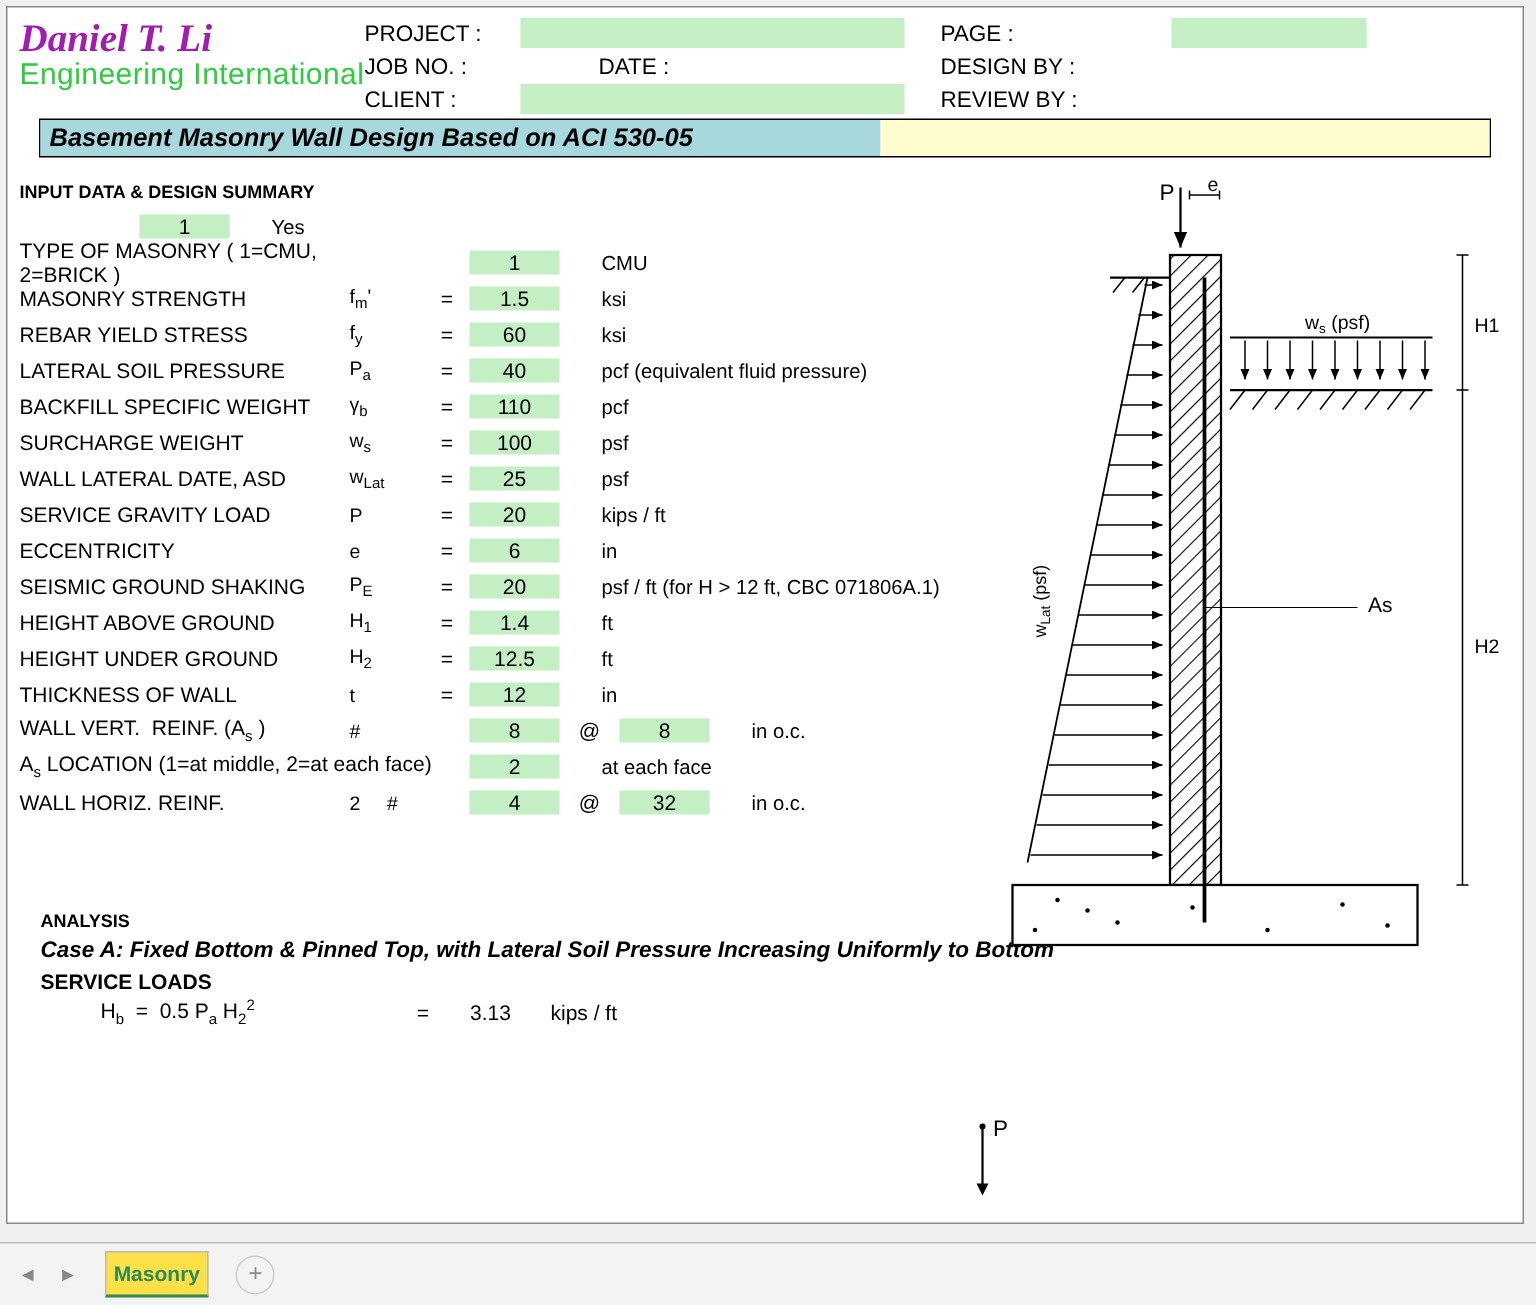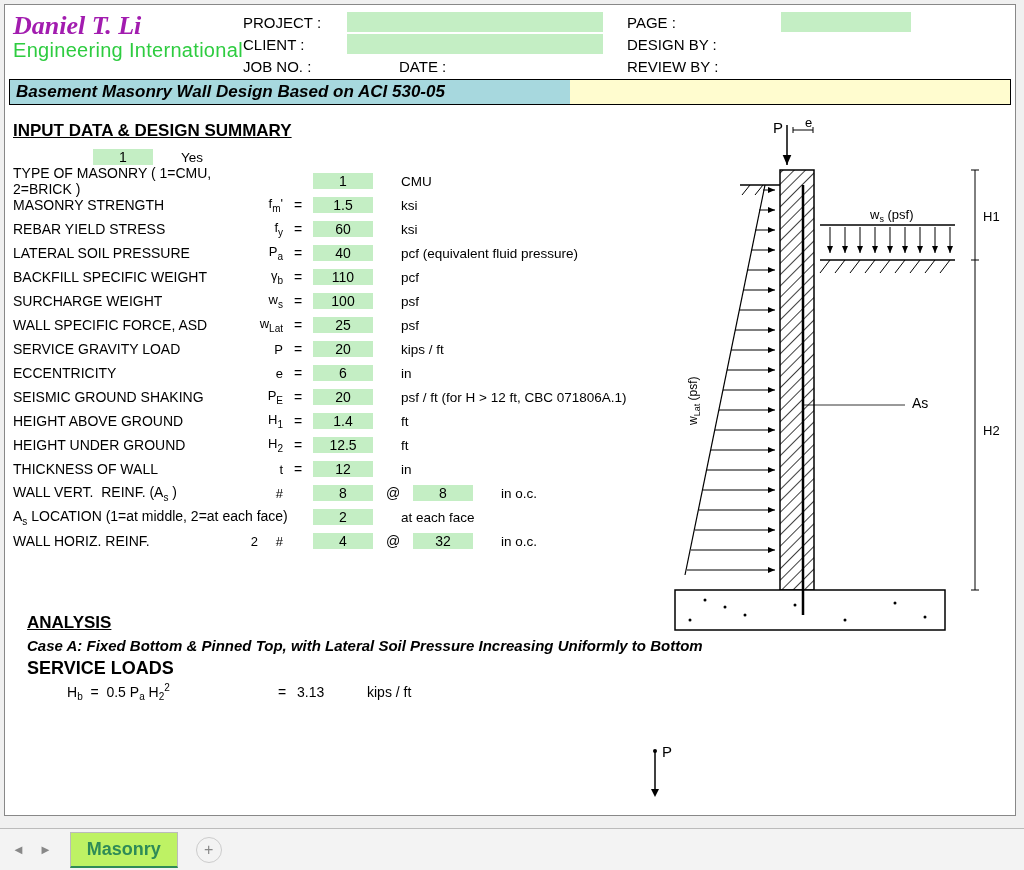--- a/index.html
+++ b/index.html
@@ -9,48 +9,48 @@
 .logo { width:230px; }
 .logo .name { font-family:"Times New Roman",serif; font-style:italic; font-weight:bold; font-size:26px; color:#a21caf; }
 .logo .sub { font-family:Arial,sans-serif; font-size:20px; color:#2ecc40; letter-spacing:0.3px; margin-top:-2px; }
 .meta { flex:1; display:flex; }
 .meta-col-l { width:360px; }
 .meta-col-r { width:380px; margin-left:auto; }
 .meta-row { display:flex; align-items:center; height:22px; font-size:15px; }
 .meta-lbl { width:100px; padding-right:4px; }
 .meta-row .cell { flex:1; height:20px; margin-left:4px; }
 .meta-row .cell.green { background:#c4eec4; }
-.title-bar { display:flex; border:1px solid #000; margin:0 4px; height:26px; align-items:center; }
+.title-bar { display:flex; border:1px solid #000; margin:0 21px; height:26px; align-items:center; }
 .title-blue { background:#a7d8de; flex:0 0 560px; height:100%; display:flex; align-items:center; font-weight:bold; font-size:17px; padding-left:6px; font-style:italic; }
 .title-yellow { background:#fffccf; flex:1; height:100%; }
 .content { padding:10px 8px 0 8px; display:flex; position:relative; }
 .left { width:640px; }
-.h2 { font-weight:bold; font-size:17px; margin:6px 0 4px 0;text-decoration:underline; }
+.h2 { font-weight:bold; font-size:12px; margin:6px 0 4px 0; }
 .row { display:flex; align-items:center; height:24px; font-size:14px; }
 .row .desc { width:220px; }
-.row .sym { width:50px; text-align:right; font-size:13px; }
+.row .sym { width:50px; text-align:left; font-size:13px; }
 .row .eq { width:30px; text-align:center; }
 .row .val { width:60px; text-align:center; background:#c4eec4; }
 .row .unit { padding-left:28px; flex:1; font-size:13.5px; }
 .row .at { width:40px; text-align:center; }
 .row .val2 { width:60px; text-align:center; background:#c4eec4; }
 .adeq { font-weight:bold; text-align:center; width:420px; margin:30px 0 0 60px; font-size:14px; }
 .diagram { position:absolute; right:10px; top:10px; width:360px; }
 .analysis { padding:0 22px; margin-top:60px; }
 .case { font-weight:bold; font-style:italic; font-size:15px; margin:4px 0; }
-.service { font-weight:bold; font-size:18px; margin:2px 0; }
+.service { font-weight:bold; font-size:14px; margin:2px 0; }
 .formula-row { display:flex; align-items:center; height:22px; padding-left:40px; font-size:14px; }
 .formula-row .f-lhs { width:200px; }
 .formula-row .f-eq { width:30px; text-align:center; }
-.formula-row .f-val { width:60px; }
+.formula-row .f-val { width:60px; text-align:center; }
 .formula-row .f-unit { padding-left:10px; }
 .tabs { position:absolute; bottom:0; left:0; right:0; height:42px; background:#f3f3f3; border-top:1px solid #bbb; display:flex; align-items:center; }
 .tab-arrows { display:flex; padding:0 8px; gap:6px; color:#888; }
 .tab-arrows span { cursor:pointer; padding:2px 4px; font-size:13px; }
-.tab { padding:6px 16px; background:#bef264; border:1px solid #bbb; border-bottom:2px solid #2e8b57; color:#2e8b57; font-weight:bold; font-size:18px; margin-left:6px; cursor:pointer; }
+.tab { padding:6px 5px; background:#fde047; border:1px solid #bbb; border-bottom:2px solid #2e8b57; color:#2e8b57; font-weight:bold; font-size:14px; margin-left:6px; cursor:pointer; }
 .tab-add { width:26px; height:26px; border:1px solid #ccc; border-radius:50%; display:flex; align-items:center; justify-content:center; color:#888; margin-left:18px; cursor:pointer; font-size:16px; }
 sub { font-size:10px; }
 sup { font-size:10px; }
 .tiny { font-size:9px; }
 </style>
 </head>
 <body>
 
 <div class="sheet">
   <div class="hdr">
@@ -58,28 +58,28 @@
       <div class="name">Daniel T. Li</div>
       <div class="sub">Engineering International</div>
     </div>
     <div class="meta">
       <div class="meta-col-l">
         <div class="meta-row">
             <div class="meta-lbl">PROJECT :</div>
             <div class="cell green"></div>
           </div>
         <div class="meta-row">
-            <div class="meta-lbl">CLIENT :</div>
-            <div class="cell green"></div>
-          </div>
-        <div class="meta-row">
             <div class="meta-lbl">JOB NO. :</div>
             <div class="cell"></div>
             <div class="meta-lbl" style="width:120px">DATE :</div>
             <div class="cell" style="flex:0 0 80px"></div>
+          </div>
+        <div class="meta-row">
+            <div class="meta-lbl">CLIENT :</div>
+            <div class="cell green"></div>
           </div>
       </div>
       <div class="meta-col-r">
         <div class="meta-row">
             <div class="meta-lbl" style="width:150px">PAGE :</div>
             <div class="cell green" style="flex:0 0 130px"></div>
           </div>
         <div class="meta-row">
             <div class="meta-lbl" style="width:150px">DESIGN BY :</div>
             <div class="cell" style="flex:0 0 130px"></div>
@@ -143,21 +143,21 @@
             <div class="unit">pcf</div>
           </div>
           <div class="row">
             <div class="desc">SURCHARGE WEIGHT</div>
             <div class="sym">w<sub>s</sub></div>
             <div class="eq">=</div>
             <div class="val">100</div>
             <div class="unit">psf</div>
           </div>
           <div class="row">
-            <div class="desc">WALL SPECIFIC FORCE, ASD</div>
+            <div class="desc">WALL LATERAL DATE, ASD</div>
             <div class="sym">w<sub>Lat</sub></div>
             <div class="eq">=</div>
             <div class="val">25</div>
             <div class="unit">psf</div>
           </div>
           <div class="row">
             <div class="desc">SERVICE GRAVITY LOAD</div>
             <div class="sym">P</div>
             <div class="eq">=</div>
             <div class="val">20</div>

